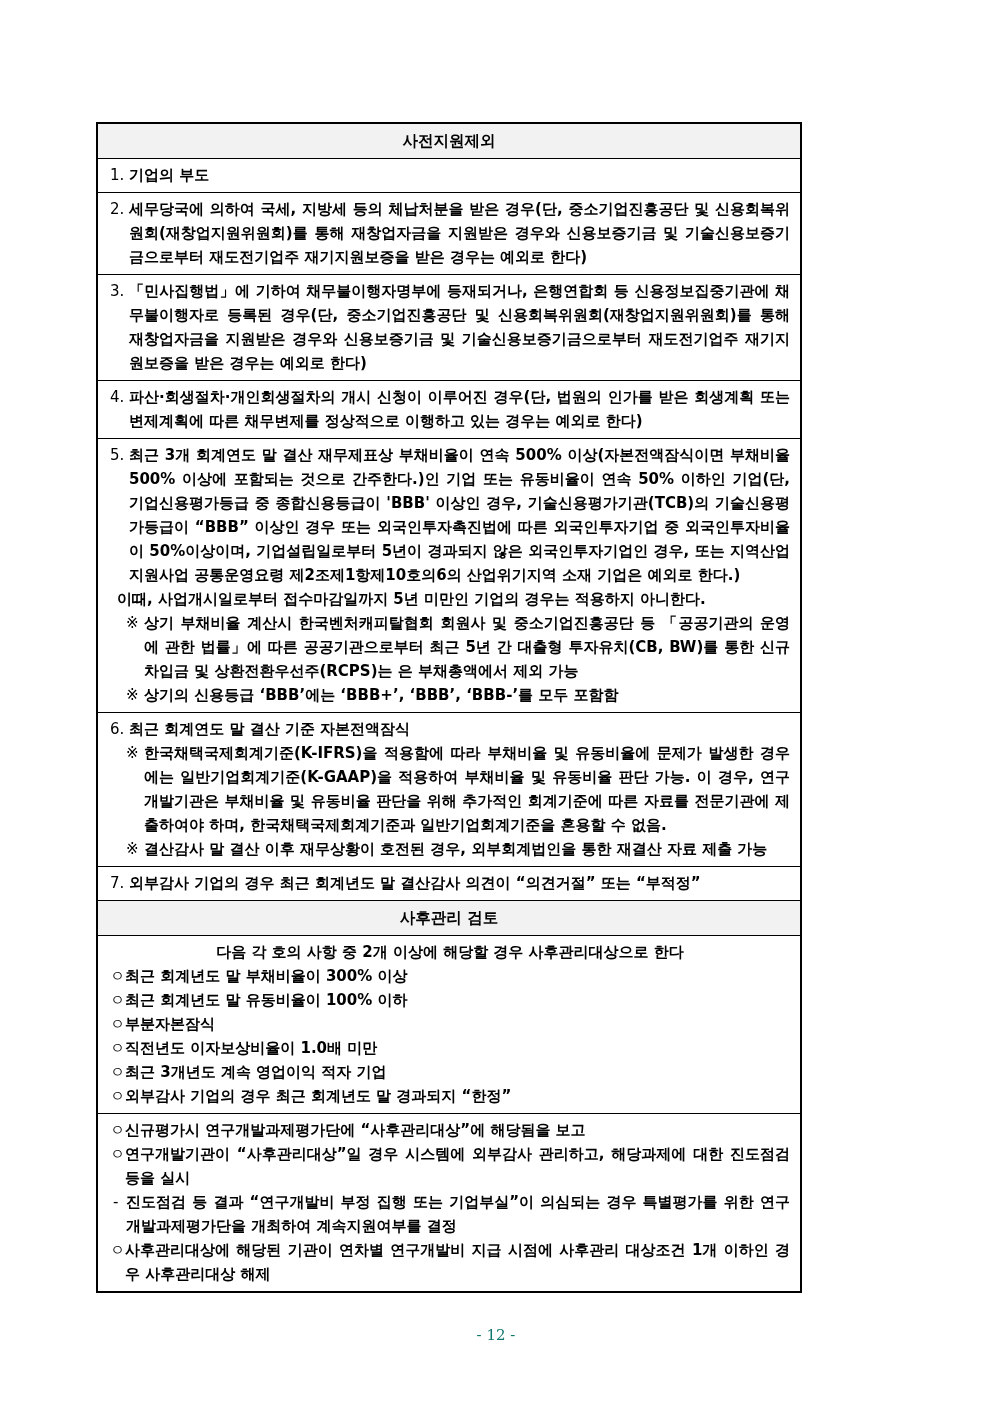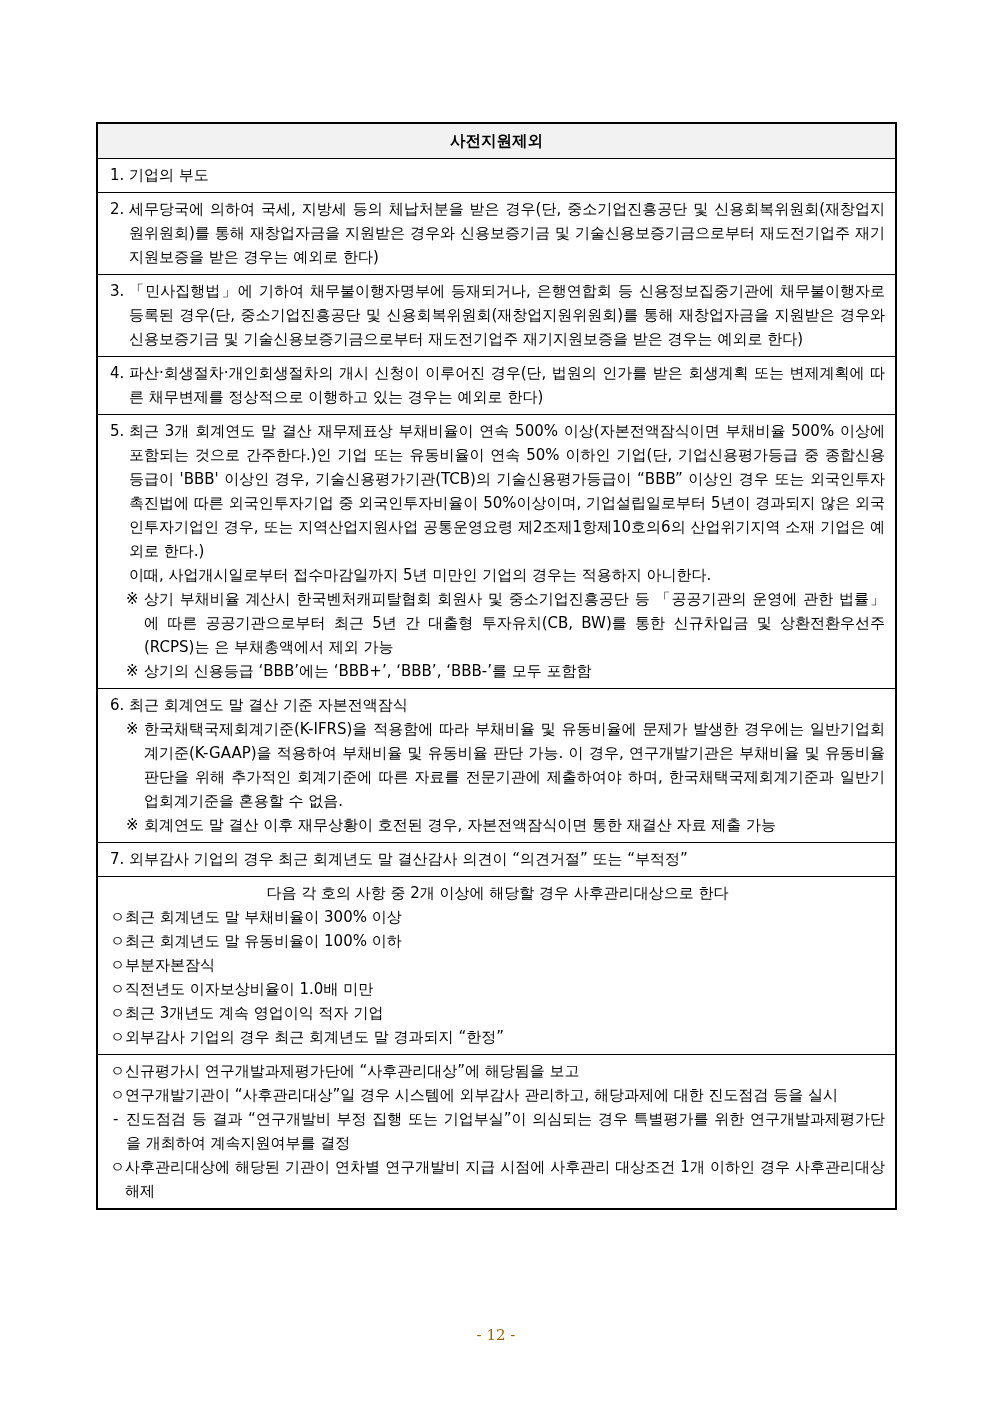--- a/index.html
+++ b/index.html
@@ -7,21 +7,21 @@
     position:relative;
     width:992px;height:1403px;
     background:#ffffff;
     color:#000;
     font-family:"DejaVu Sans","Liberation Sans",sans-serif;
     overflow:hidden;
   }
   .doc-table{
     position:absolute;
     left:96px;top:122px;
-    width:801px;
+    width:706px;
     box-sizing:border-box;
     border:2px solid #000;
     background:#fff;
   }
   .thead{
     background:#f2f2f2;
     text-align:center;
     font-weight:bold;
     font-size:15.5px;
     line-height:20px;
@@ -30,35 +30,35 @@
   }
   .cell{
     padding:4px 10px 5px 12px;
     font-size:15px;
     line-height:24px;
     border-bottom:1px solid #000;
   }
   .cell.last{border-bottom:none;}
   .para{display:flex;align-items:flex-start;}
   .marker{flex:0 0 auto;width:19px;}
-  .ptext{flex:1 1 auto;text-align:justify;}
+  .ptext{flex:1 1 auto;text-align:justify;font-weight:bold;}
   .p-plain .ptext{text-align:center;}
-  .p-cont{margin-left:19px;}
+  .p-cont{margin-left:7px;}
   .p-note{margin-left:16px;}
   .p-note .marker{width:18px;}
   .p-bullet .marker{width:15px;}
   .p-dash{margin-left:3px;}
   .p-dash .marker{width:13px;}
   .page-footer{
     position:absolute;
     left:0;right:0;top:1326px;
     text-align:center;
     font-family:"DejaVu Serif","Liberation Serif",serif;
     font-size:15px;
-    color:#a16207;
+    color:#0f766e;
   }
 </style>
 </head>
 <body>
 
 <div class="page">
 
   <div class="doc-table">
 
     <div class="thead">
@@ -115,31 +115,34 @@
       <div class="para p-num">
         <span class="marker">6.</span>
         <span class="ptext">최근 회계연도 말 결산 기준 자본전액잠식</span>
       </div>
       <div class="para p-note">
         <span class="marker">※</span>
         <span class="ptext">한국채택국제회계기준(K-IFRS)을 적용함에 따라 부채비율 및 유동비율에 문제가 발생한 경우에는 일반기업회계기준(K-GAAP)을 적용하여 부채비율 및 유동비율 판단 가능. 이 경우, 연구개발기관은 부채비율 및 유동비율 판단을 위해 추가적인 회계기준에 따른 자료를 전문기관에 제출하여야 하며, 한국채택국제회계기준과 일반기업회계기준을 혼용할 수 없음.</span>
       </div>
       <div class="para p-note">
         <span class="marker">※</span>
-        <span class="ptext">회계연도 말 결산 이후 재무상황이 호전된 경우, 자본전액잠식이면 통한 재결산 자료 제출 가능</span>
+        <span class="ptext">결산감사 말 결산 이후 재무상황이 호전된 경우, 외부회계법인을 통한 재결산 자료 제출 가능</span>
       </div>
     </div>
 
     <div class="cell">
       <div class="para p-num">
         <span class="marker">7.</span>
         <span class="ptext">외부감사 기업의 경우 최근 회계년도 말 결산감사 의견이 “의견거절” 또는 “부적정”</span>
       </div>
     </div>
 
+    <div class="thead">
+      <span>사후관리 검토</span>
+    </div>
 
     <div class="cell">
       <div class="para p-plain">
         <span class="ptext">다음 각 호의 사항 중 2개 이상에 해당할 경우 사후관리대상으로 한다</span>
       </div>
       <div class="para p-bullet">
         <span class="marker">ㅇ</span>
         <span class="ptext">최근 회계년도 말 부채비율이 300% 이상</span>
       </div>
       <div class="para p-bullet">

